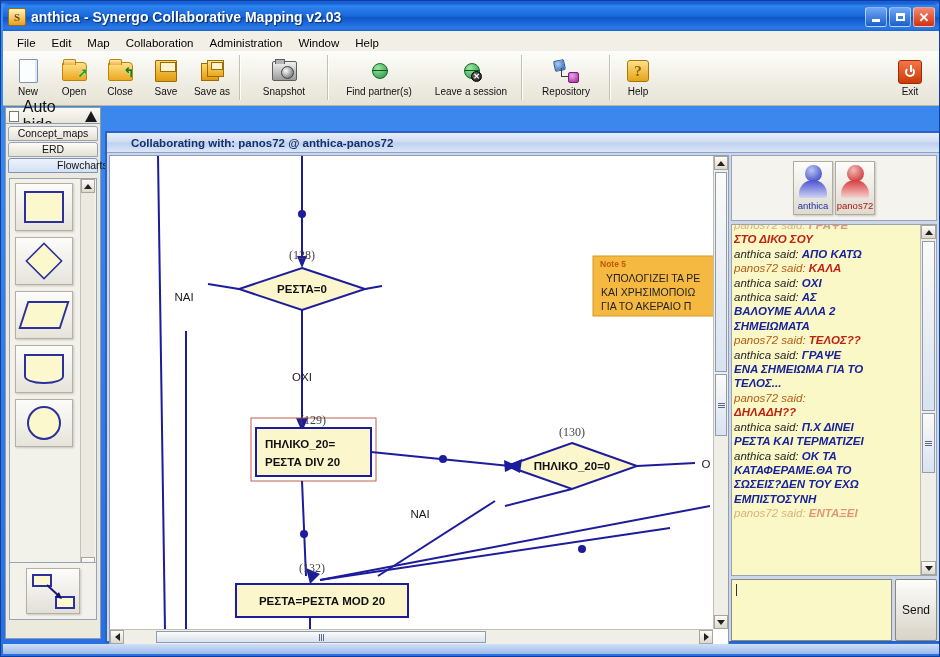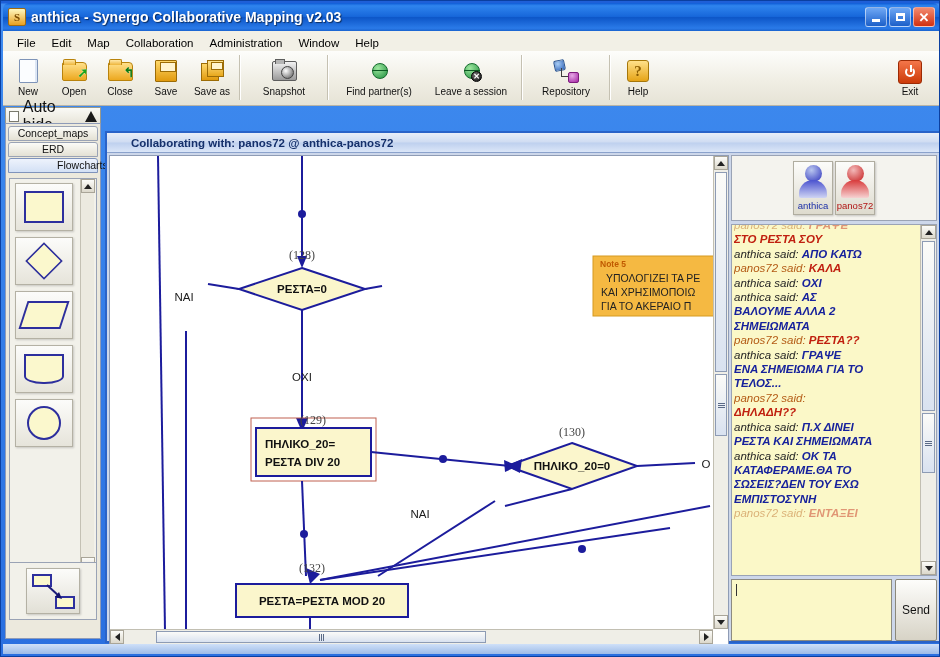--- a/index.html
+++ b/index.html
@@ -674,35 +674,35 @@
               <div class="head"></div>
                 <div class="body"></div>
             </div>
             <div class="av-name">panos72</div>
           </div>
         </div>
 
         <div class="chatlog">
           <div class="chat-inner" id="chat-lines">
               <div class="cline" style="opacity: 0.45; margin-top: -7px;"><span class="who panos">panos72 said: </span><span class="msg red">ΓΡΑΨΕ</span></div>
-              <div class="cline"><span class="msg red">ΣΤΟ ΡΕΣΤΑ ΣΟΥ</span></div>
+              <div class="cline"><span class="msg red">ΣΤΟ ΔΙΚΟ ΣΟΥ</span></div>
               <div class="cline"><span class="who anthica">anthica said: </span><span class="msg blue">ΑΠΟ ΚΑΤΩ</span></div>
               <div class="cline"><span class="who panos">panos72 said: </span><span class="msg red">ΚΑΛΑ</span></div>
               <div class="cline"><span class="who anthica">anthica said: </span><span class="msg blue">ΟΧΙ</span></div>
               <div class="cline"><span class="who anthica">anthica said: </span><span class="msg blue">ΑΣ</span></div>
               <div class="cline"><span class="msg blue">ΒΑΛΟΥΜΕ ΑΛΛΑ 2</span></div>
               <div class="cline"><span class="msg blue">ΣΗΜΕΙΩΜΑΤΑ</span></div>
-              <div class="cline"><span class="who panos">panos72 said: </span><span class="msg red">ΡΕΣΤΑ??</span></div>
+              <div class="cline"><span class="who panos">panos72 said: </span><span class="msg red">ΤΕΛΟΣ??</span></div>
               <div class="cline"><span class="who anthica">anthica said: </span><span class="msg blue">ΓΡΑΨΕ</span></div>
               <div class="cline"><span class="msg blue">ΕΝΑ ΣΗΜΕΙΩΜΑ ΓΙΑ ΤΟ</span></div>
               <div class="cline"><span class="msg blue">ΤΕΛΟΣ...</span></div>
               <div class="cline"><span class="who panos">panos72 said: </span></div>
               <div class="cline"><span class="msg red">ΔΗΛΑΔΗ??</span></div>
               <div class="cline"><span class="who anthica">anthica said: </span><span class="msg blue">Π.Χ ΔΙΝΕΙ</span></div>
-              <div class="cline"><span class="msg blue">ΡΕΣΤΑ ΚΑΙ ΣΗΜΕΙΩΜΑΤΑ</span></div>
+              <div class="cline"><span class="msg blue">ΡΕΣΤΑ ΚΑΙ ΤΕΡΜΑΤΙΖΕΙ</span></div>
               <div class="cline"><span class="who anthica">anthica said: </span><span class="msg blue">ΟΚ ΤΑ</span></div>
               <div class="cline"><span class="msg blue">ΚΑΤΑΦΕΡΑΜΕ.ΘΑ ΤΟ</span></div>
               <div class="cline"><span class="msg blue">ΣΩΣΕΙΣ?ΔΕΝ ΤΟΥ ΕΧΩ</span></div>
               <div class="cline"><span class="msg blue">ΕΜΠΙΣΤΟΣΥΝΗ</span></div>
               <div class="cline" style="opacity: 0.45;"><span class="who panos">panos72 said: </span><span class="msg red">ΕΝΤΑΞΕΙ</span></div>
             </div>
           <div class="chat-vsb">
             <div class="sbtn" style="top:0;left:0;width:15px;height:14px;">
                 <span class="tri-u"></span>
               </div>

